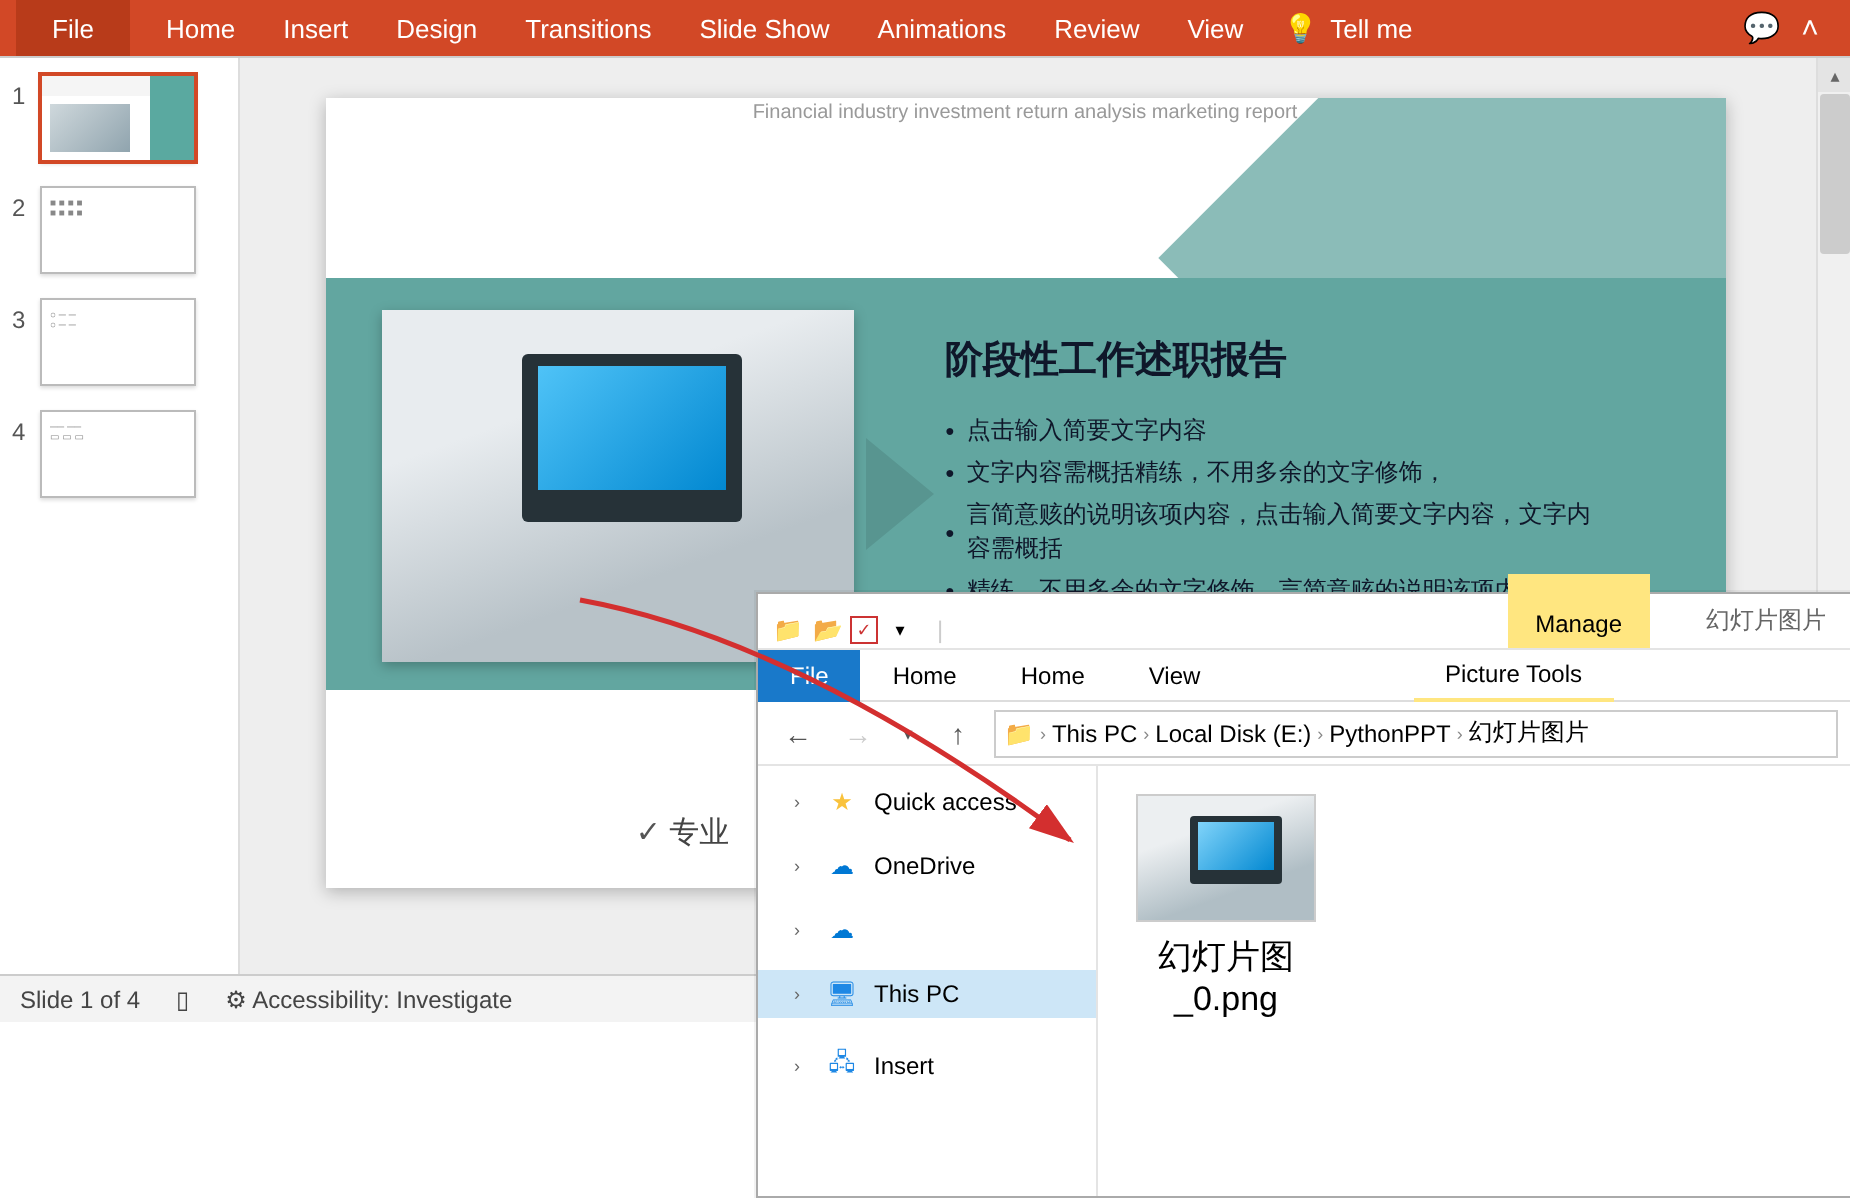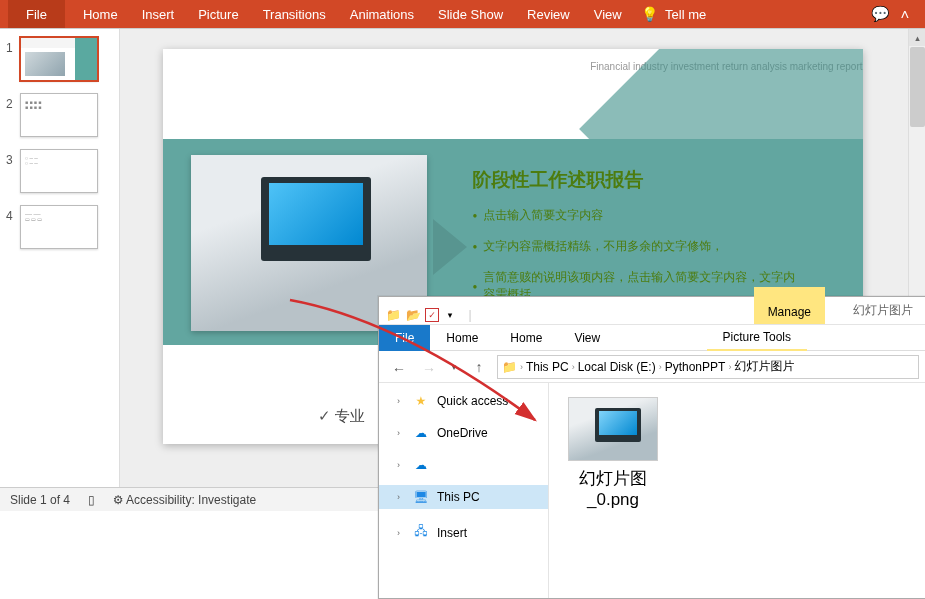--- a/index.html
+++ b/index.html
@@ -26,30 +26,30 @@
 .thumb .mini-dots { position:absolute; left:4px; top:6px; font-size:5px; color:#888; line-height:5px;}
 
 
 .canvas-wrap { flex:1; display:flex; align-items:flex-start; justify-content:center; padding:20px 40px 10px 20px; overflow:hidden; position:relative;}
 .canvas-scroll { position:absolute; right:0; top:0; bottom:0; width:17px; background:#f0f0f0; border-left:1px solid #ddd;}
 .canvas-scroll .arrow { width:17px; height:17px; background:#e4e4e4; display:flex; align-items:center; justify-content:center; font-size:9px; color:#666;}
 .canvas-scroll .thumb-bar { position:absolute; top:18px; width:15px; left:1px; height:80px; background:#ccc; border-radius:2px;}
 
 .slide { width:700px; height:395px; background:#fff; box-shadow:0 2px 8px rgba(0,0,0,.25); position:relative; overflow:hidden;}
 .slide-title { text-align:center; margin-top:20px; font-size:28px; font-weight:700; color:#333;}
-.slide-sub { text-align:right; font-size:10px; color:#999; margin-top:12px;}
+.slide-sub { text-align:center; font-size:10px; color:#999; margin-top:2px;}
 .teal-band { position:absolute; left:0; right:0; top:90px; height:206px; background:#62a6a0;}
 .teal-triangle { position:absolute; right:-30px; top:-50px; width:260px; height:260px; background:#3d9089; transform:rotate(45deg); opacity:.6;}
 .hero-img { position:absolute; left:28px; top:106px; width:236px; height:176px; background:linear-gradient(160deg,#e8ecef 30%,#b8c2c8 70%); box-shadow:0 2px 6px rgba(0,0,0,.25);}
 .hero-img::before { content:''; position:absolute; left:70px; top:22px; width:110px; height:84px; background:#263238; border-radius:3px;}
 .hero-img::after { content:''; position:absolute; left:78px; top:28px; width:94px; height:62px; background:linear-gradient(135deg,#4fc3f7,#0288d1);}
 .arrow-shape { position:absolute; left:270px; top:170px; width:0; height:0; border-top:28px solid transparent; border-bottom:28px solid transparent; border-left:34px solid #62a6a0; filter:brightness(.9);}
-.hero-text { position:absolute; left:310px; top:118px; right:60px; color:#4d7c0f;}
+.hero-text { position:absolute; left:310px; top:118px; right:60px; color:#0f172a;}
 .hero-text h3 { font-size:19px; font-weight:600; margin-bottom:14px;}
-.hero-text .bullet { font-size:12px; margin:14px 0; display:flex; align-items:center; gap:6px;}
+.hero-text .bullet { font-size:12px; margin:4px 0; display:flex; align-items:center; gap:6px;}
 .hero-text .bullet::before { content:'●'; font-size:8px;}
 .footer-words { position:absolute; bottom:18px; left:0; right:0; display:flex; justify-content:space-around; font-size:15px; color:#444;}
 .footer-words span::before{content:'✓ '; color:#555;}
 
 
 .status-bar { height:24px; background:#f3f3f3; border-top:1px solid #ccc; display:flex; align-items:center; font-size:12px; color:#444; padding:0 10px; gap:18px;}
 .status-bar .sep { flex:1;}
 .status-bar .notes::before{content:'≡ '; color:#777;}
 .status-bar .acc::before{content:'⚙ ';}
 
@@ -90,24 +90,24 @@
 .drag-arrow { position:absolute; left:280px; top:290px; width:280px; height:150px; pointer-events:none;}
 .lightbulb{font-size:14px;}
 </style>
 </head>
 <body>
 
 <div class="ppt-ribbon">
   <div class="tab file">File</div>
   <div class="tab">Home</div>
   <div class="tab">Insert</div>
-  <div class="tab">Picture</div>
+  <div class="tab">Design</div>
   <div class="tab">Transitions</div>
+  <div class="tab">Slide Show</div>
   <div class="tab">Animations</div>
-  <div class="tab">Slide Show</div>
   <div class="tab">Review</div>
   <div class="tab">View</div>
   <div class="tell-me">
     <span class="lightbulb">💡</span>
     <span>Tell me</span>
   </div>
   <div class="spacer"></div>
   <div class="right-ctrl">💬</div>
   <div class="right-ctrl">˄</div>
 </div>

